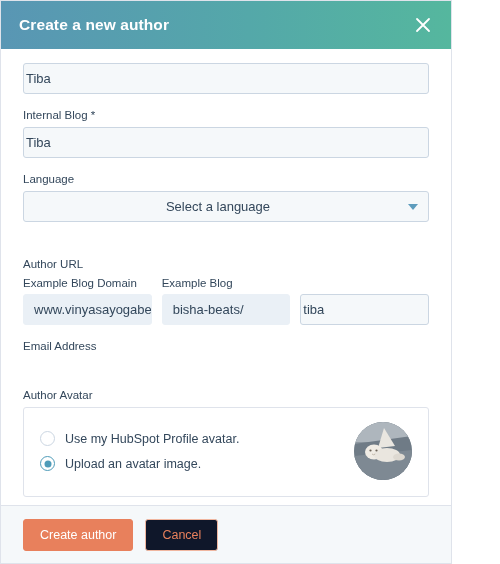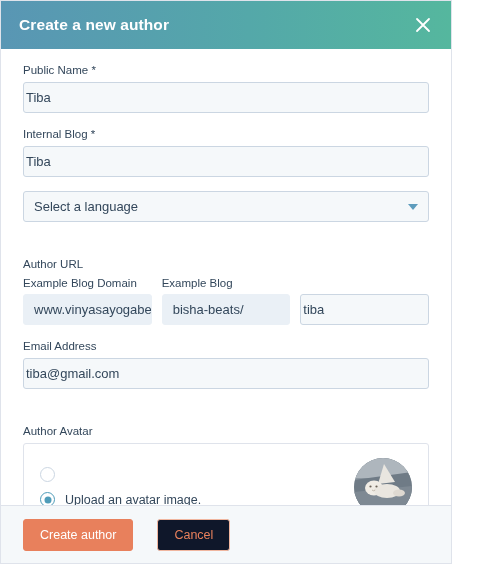--- a/index.html
+++ b/index.html
@@ -86,20 +86,21 @@
     display: block;
     width: 100%;
     height: 31px;
     background: #f5f8fa;
     border: 1px solid #cbd6e2;
     border-radius: 3px;
     padding: 0 26px 0 10px;
     font-size: 13px;
     color: #33475b;
     line-height: 29px;
+    text-align: center;
   }
   .select-caret {
     position: absolute;
     right: 11px; top: 50%;
     transform: translateY(-50%);
     width: 0; height: 0;
     border-left: 5px solid transparent;
     border-right: 5px solid transparent;
     border-top: 6px solid #5d9cbd;
     pointer-events: none;
@@ -182,21 +183,21 @@
 
   
   .modal-footer {
     flex: 0 0 58px;
     height: 58px;
     background: #f5f8fa;
     border-top: 1px solid #dfe3eb;
     display: flex;
     align-items: center;
     padding: 0 22px;
-    gap: 24px;
+    gap: 12px;
   }
   .btn {
     height: 32px;
     border-radius: 3px;
     font-size: 12.5px;
     font-family: "Liberation Sans", sans-serif;
     padding: 0 16px;
     cursor: pointer;
     border: 1px solid transparent;
     line-height: 30px;
@@ -222,30 +223,30 @@
     <span class="close-btn">
       <svg width="16" height="16" viewBox="0 0 16 16" aria-hidden="true">
         <path d="M2 2 L14 14 M14 2 L2 14" stroke="#ffffff" stroke-width="1.8" stroke-linecap="round" fill="none"></path>
       </svg>
     </span>
   </div>
 
   <div class="modal-body">
 
     <div class="field">
-      <label class="field-label">Public Name *</label>
       <input class="text-input" type="text" value="Tiba" style="">
     </div>
 
     <div class="field">
       <label class="field-label">Internal Blog *</label>
       <input class="text-input" type="text" value="Tiba" style="">
     </div>
 
     <div class="field">
+      <label class="field-label">Language</label>
       <div class="select-wrap">
         <div class="select-input">Select a language</div>
         <span class="select-caret"></span>
       </div>
     </div>
 
     <div class="field">
       <span class="group-label">Author URL</span>
       <div class="url-row">
         <div class="url-col">
@@ -257,29 +258,29 @@
           <div class="readonly-input">bisha-beats/</div>
         </div>
         <div class="url-col">
           <input class="text-input" type="text" value="tiba" style="">
         </div>
       </div>
     </div>
 
     <div class="field">
       <label class="field-label">Email Address</label>
-      <input class="text-input" type="text" value="tiba@gmail.com" style="">
     </div>
 
     <div class="field">
       <span class="group-label">Author Avatar</span>
       <div class="avatar-box">
         <div class="radio-list">
           <div class="radio-row">
             <span class="radio-mark"></span>
+            <span class="radio-label">Use my HubSpot Profile avatar.</span>
           </div>
           <div class="radio-row selected">
             <span class="radio-mark"></span>
             <span class="radio-label">Upload an avatar image.</span>
           </div>
         </div>
         <div class="avatar-img">
           <svg viewBox="0 0 58 58" aria-hidden="true">
             <defs>
               <clipPath id="cc">

